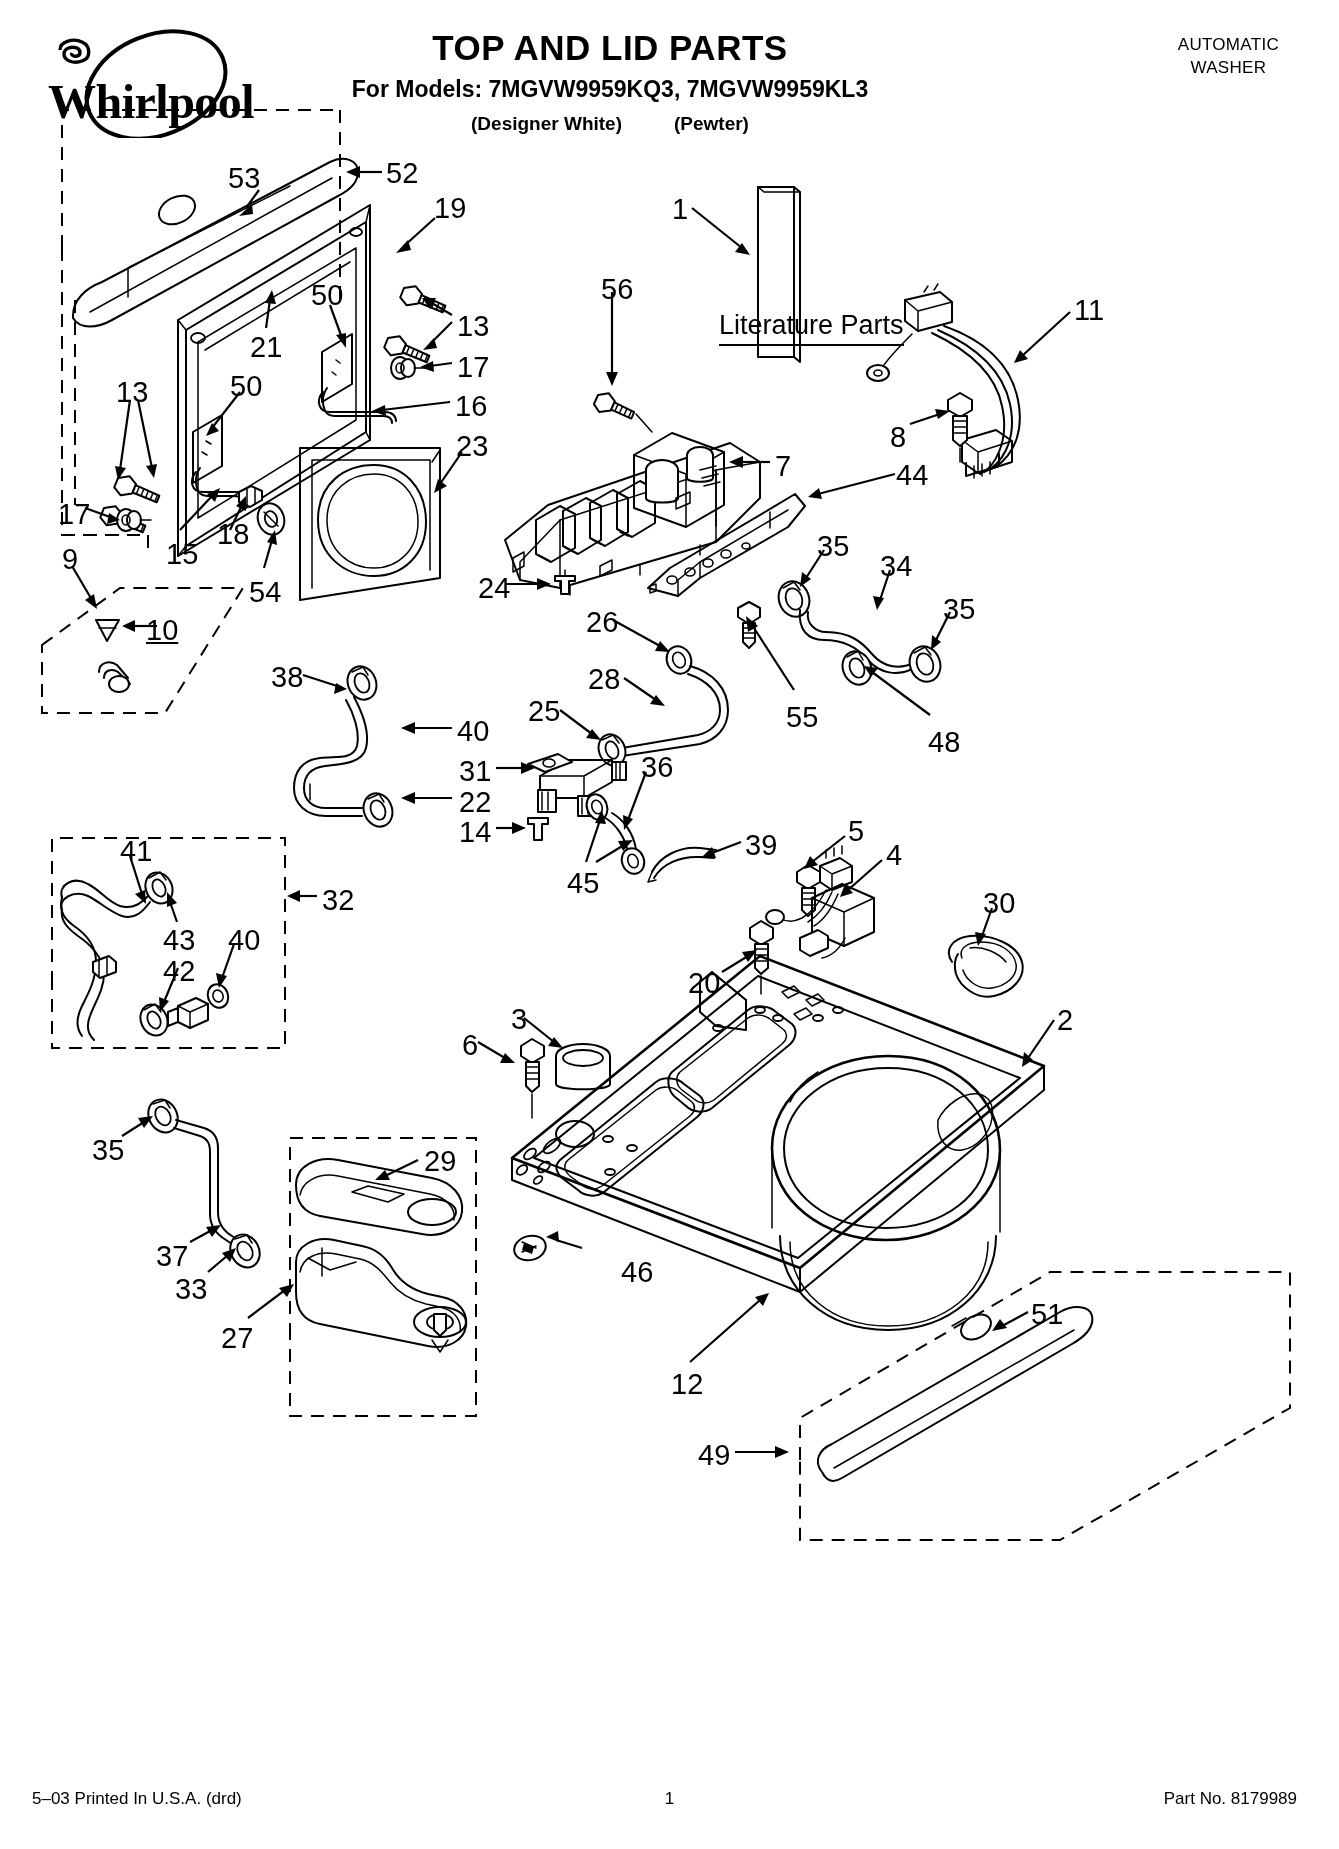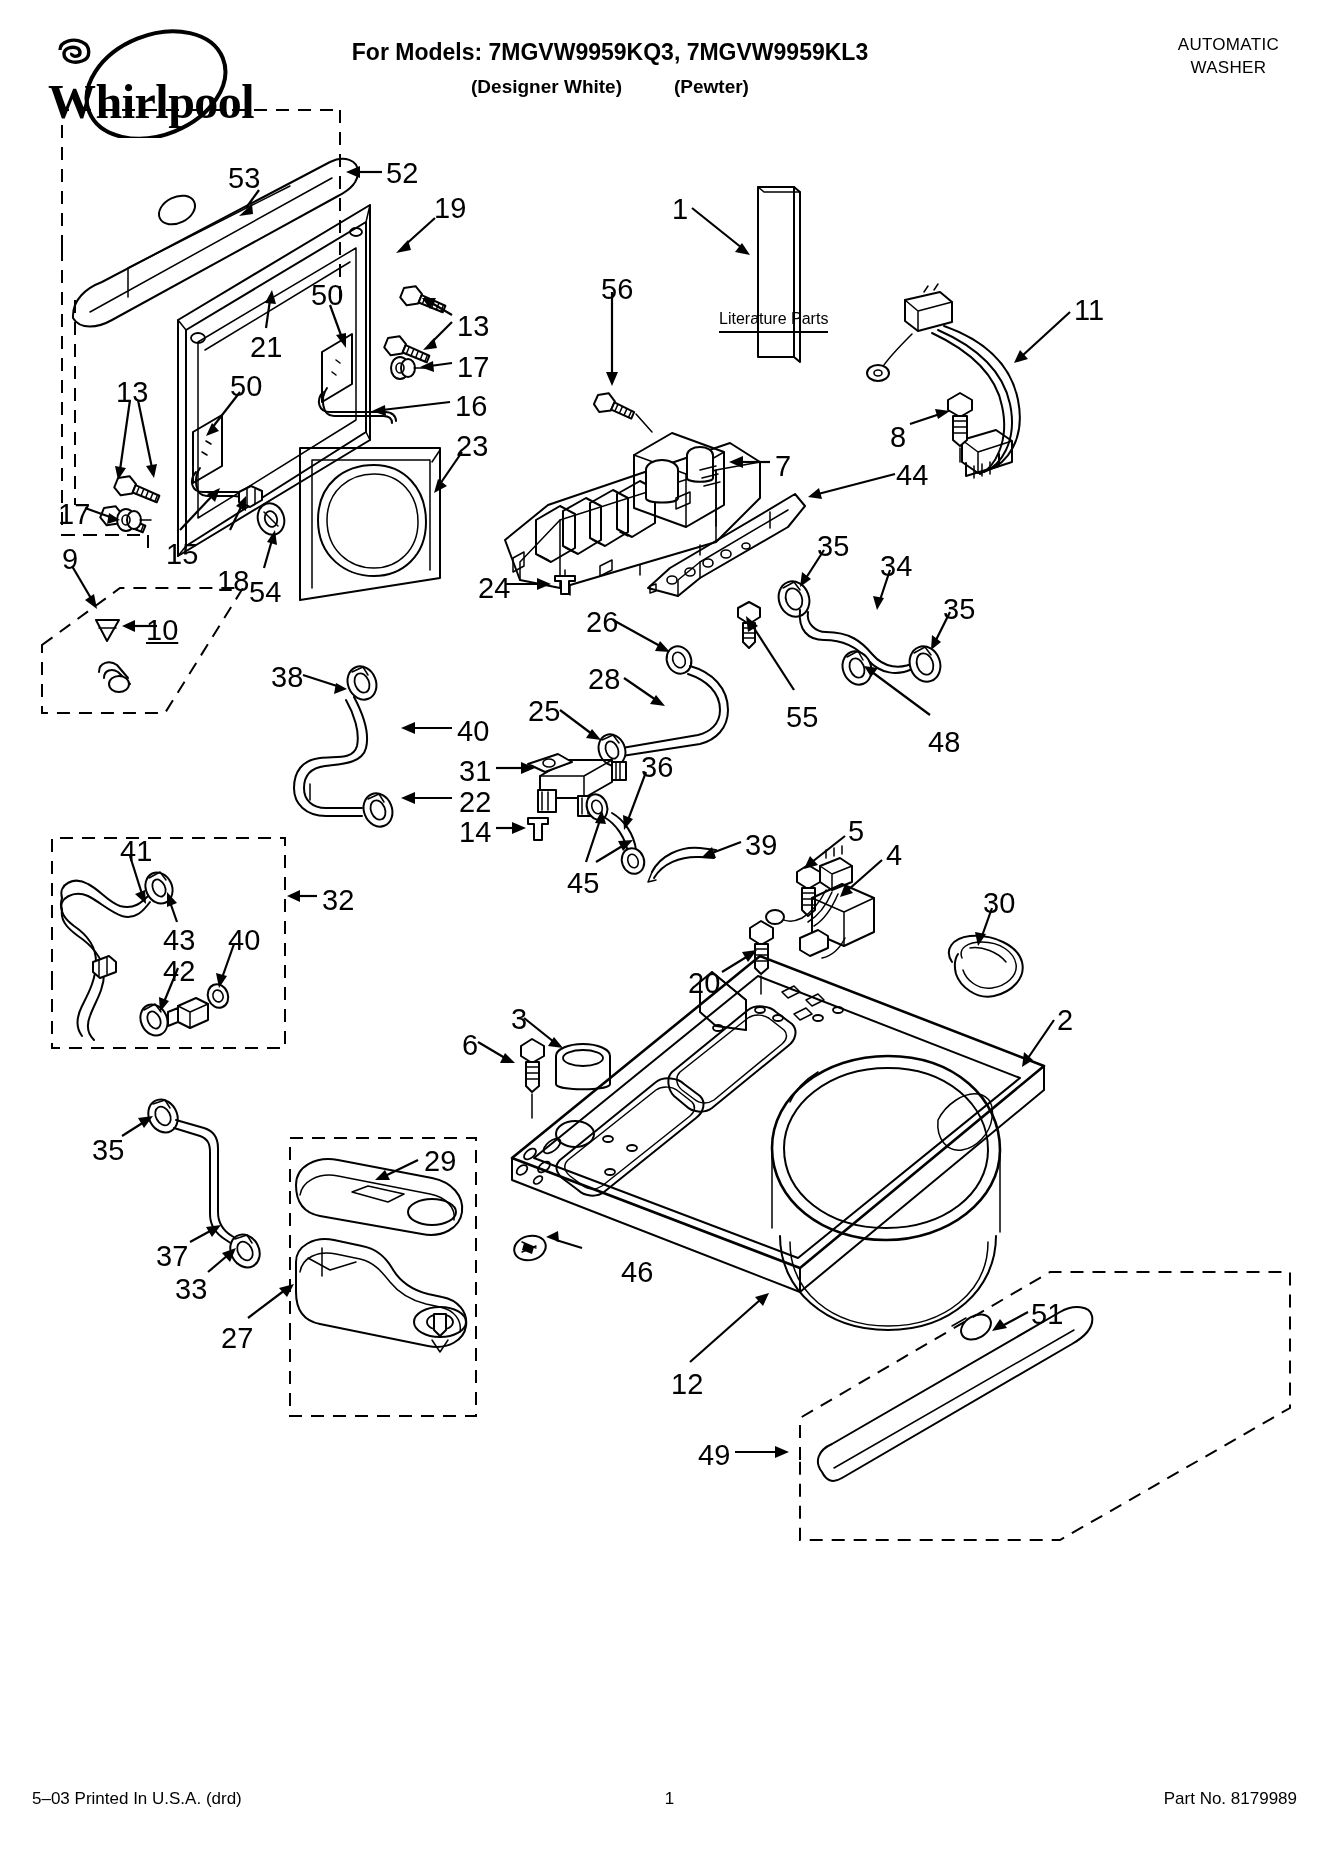--- a/index.html
+++ b/index.html
@@ -114,21 +114,21 @@
     position: absolute;
     font-family: "Liberation Sans", sans-serif;
     font-size: 29px;
     font-weight: normal;
     line-height: 1;
     color: #000;
     white-space: nowrap;
   }
   .lit-label {
     position: absolute;
-    font-size: 16px;
+    font-size: 27px;
     white-space: nowrap;
     border-bottom: 2px solid #000;
     padding-bottom: 3px;
   }
 </style>
 </head>
 <body>
 
 <div id="page">
 
@@ -136,20 +136,21 @@
     <svg id="logo-swoosh" width="260" height="110" viewBox="0 0 260 110">
       <ellipse cx="118" cy="57" rx="72" ry="50" fill="none" stroke="#000" stroke-width="4" transform="rotate(-22 118 57)"></ellipse>
       <g transform="translate(20,8)">
         <path d="M2,14 C2,5 16,2 24,6 C33,10 33,22 24,25 C16,28 6,25 6,18 C6,12 14,10 19,12 C23,14 23,19 19,20 C16,21 13,19 14,17" fill="none" stroke="#000" stroke-width="3.4"></path>
       </g>
     </svg>
     <div id="logo-word">Whirlpool</div>
   </div>
 
   <div id="title-block">
+    <div id="doc-title">TOP AND LID PARTS</div>
     <div id="doc-models">For Models: 7MGVW9959KQ3, 7MGVW9959KL3</div>
     <div id="doc-colors">
       <span class="c1">(Designer White)</span><span>(Pewter)</span>
     </div>
   </div>
 
   <div id="appliance-type">
     <div>AUTOMATIC</div>
     <div>WASHER</div>
   </div>
@@ -826,21 +827,21 @@
       <div class="callout" style="left: 311px; top: 281px;">50</div>
       <div class="callout" style="left: 457px; top: 312px;">13</div>
       <div class="callout" style="left: 250px; top: 333px;">21</div>
       <div class="callout" style="left: 457px; top: 353px;">17</div>
       <div class="callout" style="left: 116px; top: 378px;">13</div>
       <div class="callout" style="left: 230px; top: 372px;">50</div>
       <div class="callout" style="left: 455px; top: 392px;">16</div>
       <div class="callout" style="left: 456px; top: 432px;">23</div>
       <div class="callout" style="left: 58px; top: 500px;">17</div>
       <div class="callout" style="left: 166px; top: 540px;">15</div>
-      <div class="callout" style="left: 217px; top: 567px;">18</div>
+      <div class="callout" style="left: 217px; top: 520px;">18</div>
       <div class="callout" style="left: 62px; top: 545px;">9</div>
       <div class="callout" style="left: 249px; top: 578px;">54</div>
       <div class="callout" style="left: 146px; top: 616px; text-decoration: underline;">10</div>
       <div class="callout" style="left: 672px; top: 195px;">1</div>
       <div class="callout" style="left: 601px; top: 275px;">56</div>
       <div class="callout" style="left: 1074px; top: 296px;">11</div>
       <div class="callout" style="left: 890px; top: 423px;">8</div>
       <div class="callout" style="left: 775px; top: 452px;">7</div>
       <div class="callout" style="left: 896px; top: 461px;">44</div>
       <div class="callout" style="left: 817px; top: 532px;">35</div>

